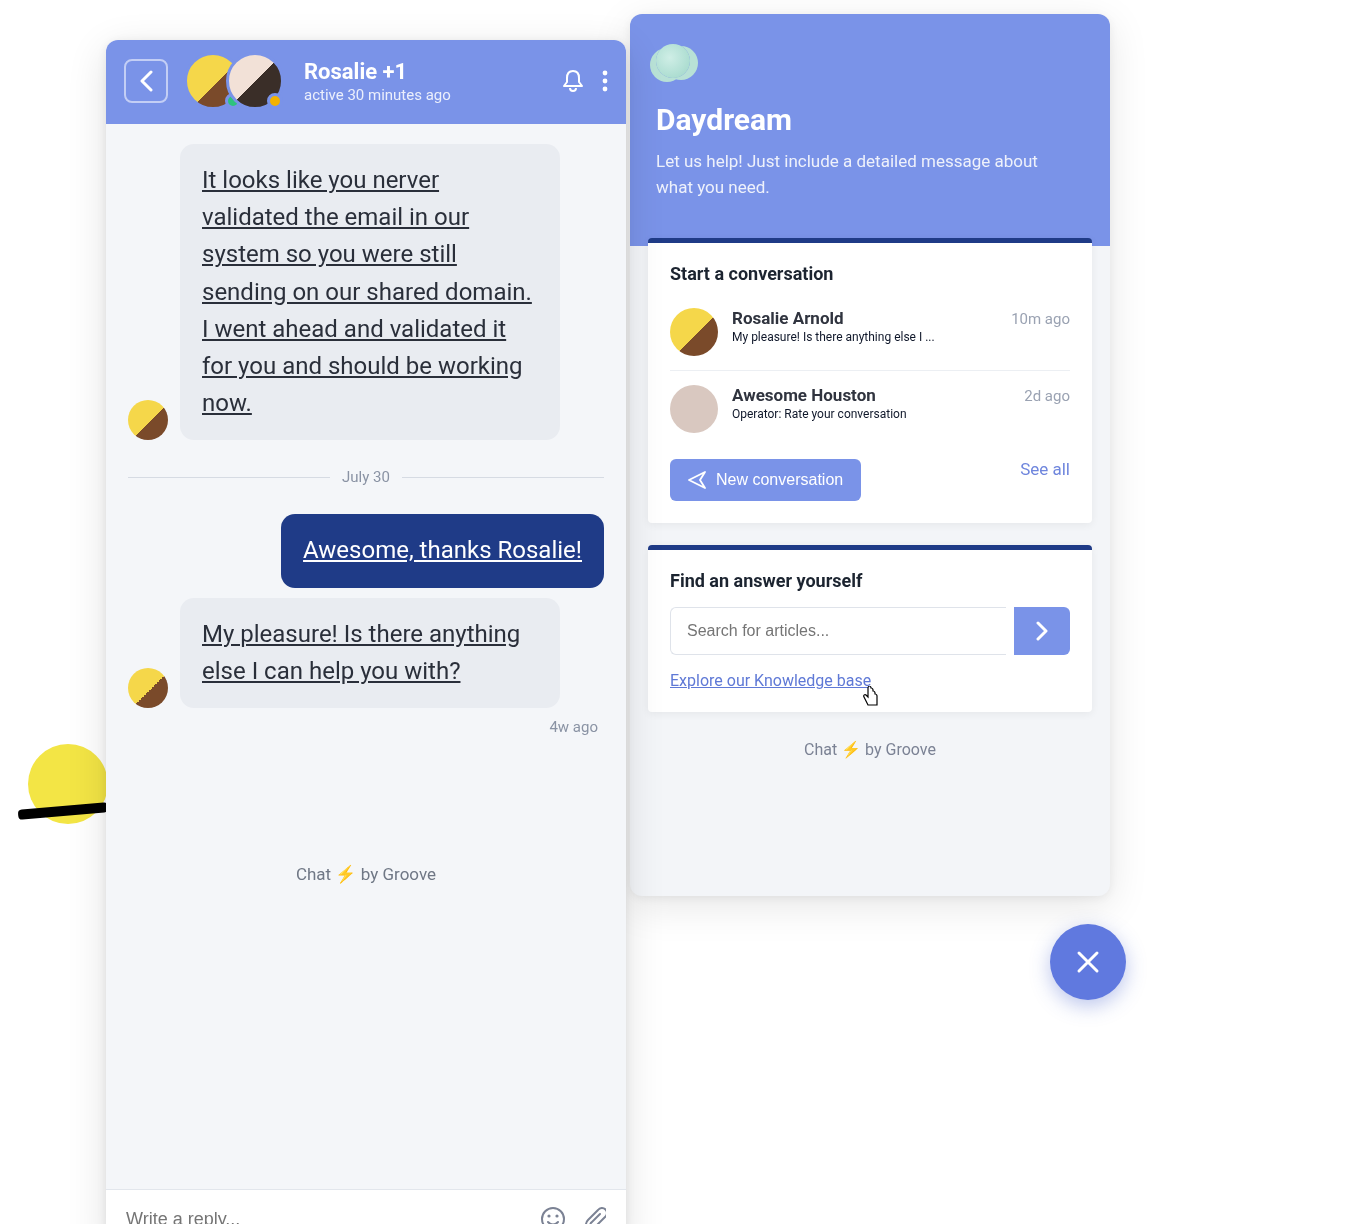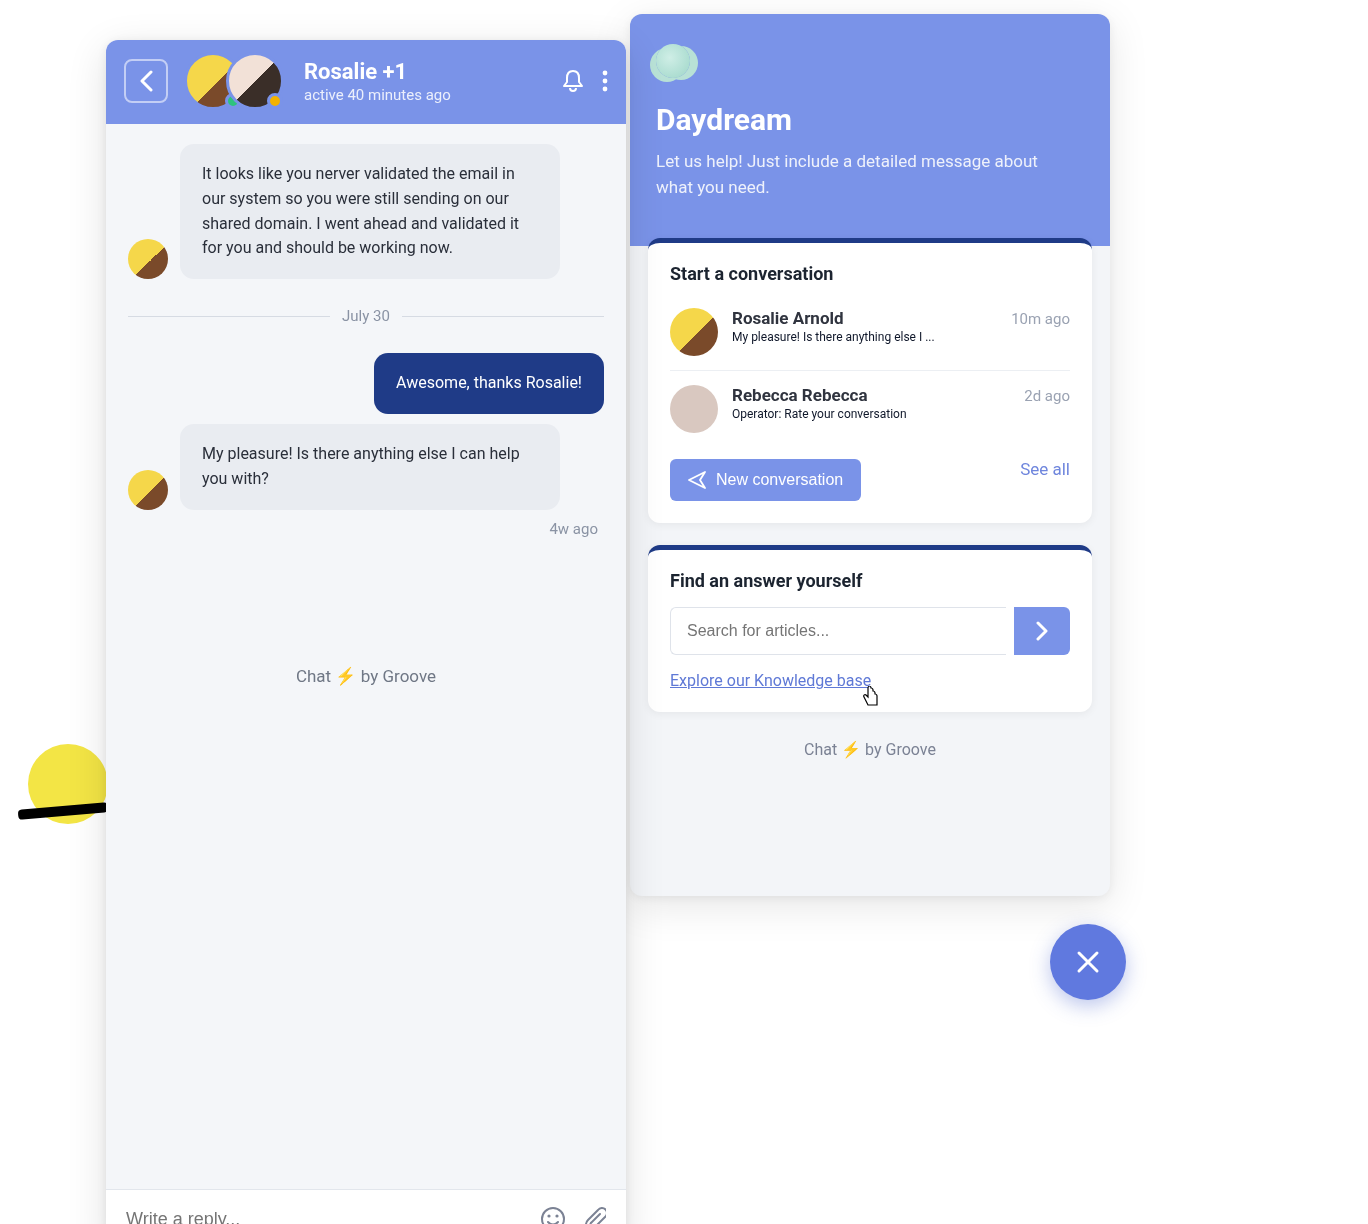--- a/index.html
+++ b/index.html
@@ -79,22 +79,23 @@
     background: #f4f6f9;
     padding: 20px 22px 10px 22px;
     overflow: hidden;
   }
   .msg-row { display:flex; align-items:flex-end; gap:12px; margin-bottom:10px;}
   .msg-row.right { justify-content:flex-end; }
   .small-av { width:40px; height:40px; border-radius:50%; background:#f2d04a; flex-shrink:0;}
   .bubble {
     background:#e9ecf1; color:#2a2f3a;
     padding:18px 22px; border-radius:14px;
-    font-size:16px; line-height:1.55;
+    font-size:24px; line-height:1.55;
     max-width: 380px;
+    text-decoration: underline;
   }
   .bubble.dark {
     background:#1f3b87; color:#fff;
     border-radius:14px;
   }
   .date-divider {
     display:flex; align-items:center; gap:12px;
     margin: 28px 0;
     color:#8a93a4; font-size:15px;
   }
@@ -140,21 +141,21 @@
     width:34px; height:34px; border-radius:50%;
     background: radial-gradient(circle at 40% 40%, #cfeee6, #9ed6c8);
     box-shadow: -6px 4px 0 0 #b8e1d6, 8px 2px 0 0 #b8e1d6;
     margin-bottom: 24px;
   }
   .home-title { font-size: 30px; font-weight:700; margin-bottom:12px;}
   .home-sub { font-size: 17px; line-height:1.5; color: #eef1fb; max-width: 420px;}
   .card {
     background:#fff; margin: 0 18px 22px 18px;
     border-top: 5px solid #1f3b87;
-    border-radius: 12px;
+    border-radius: 4px;
     box-shadow: 0 2px 8px rgba(0,0,0,0.06);
     padding: 20px 22px 22px 22px;
     position:relative;
   }
   .card.first { margin-top: -8px; }
   .card-title { font-size:18px; font-weight:700; color:#1c2430; margin-bottom:16px;}
   .conv-item { display:flex; gap:14px; padding:8px 0; align-items:flex-start;}
   .conv-item + .conv-item { border-top:1px solid #eceff3; padding-top:14px; margin-top:6px;}
   .conv-av { width:48px; height:48px; border-radius:50%; background:#e8cf5a; flex-shrink:0;}
   .conv-av.b { background:#d9c8c0;}
@@ -224,21 +225,21 @@
     <div class="avatars">
       <div class="avatar av-rosalie">
           <span class="status online"></span>
         </div>
       <div class="avatar av-rebecca">
           <span class="status away"></span>
         </div>
     </div>
     <div class="header-text">
       <div class="header-title">Rosalie +1</div>
-      <div class="header-sub">active 40 minutes ago</div>
+      <div class="header-sub">active 30 minutes ago</div>
     </div>
     <div class="header-icons">
       <span>
         <svg width="22" height="24" viewBox="0 0 22 24">
             <path d="M11 2 C7 2 5 5 5 9 v4 l-3 4 h18 l-3-4 V9 C17 5 15 2 11 2 Z M8 19 a3 3 0 0 0 6 0" fill="none" stroke="#fff" stroke-width="2" stroke-linejoin="round"></path>
           </svg>
       </span>
       <span>
         <svg width="6" height="24" viewBox="0 0 6 24">
             <circle cx="3" cy="4" r="2.4" fill="#fff"></circle>
@@ -315,21 +316,21 @@
           <span class="conv-time">10m ago</span>
         </div>
         <div class="conv-msg">My pleasure! Is there anything else I ...</div>
       </div>
     </div>
 
     <div class="conv-item">
       <div class="conv-av b av-rebecca"></div>
       <div class="conv-body">
         <div class="conv-top">
-          <span class="conv-name">Rebecca Rebecca</span>
+          <span class="conv-name">Awesome Houston</span>
           <span class="conv-time">2d ago</span>
         </div>
         <div class="conv-msg">Operator:  Rate your conversation</div>
       </div>
     </div>
 
     <div class="card-actions">
       <button class="new-btn">
         <svg width="18" height="18" viewBox="0 0 18 18">
             <path d="M1 9 L17 1 L12 9 L17 17 Z" fill="none" stroke="#fff" stroke-width="1.8" stroke-linejoin="round"></path>

